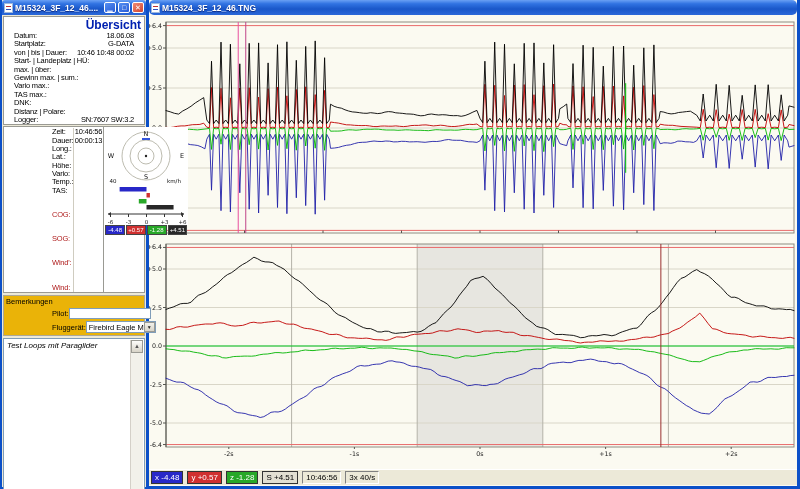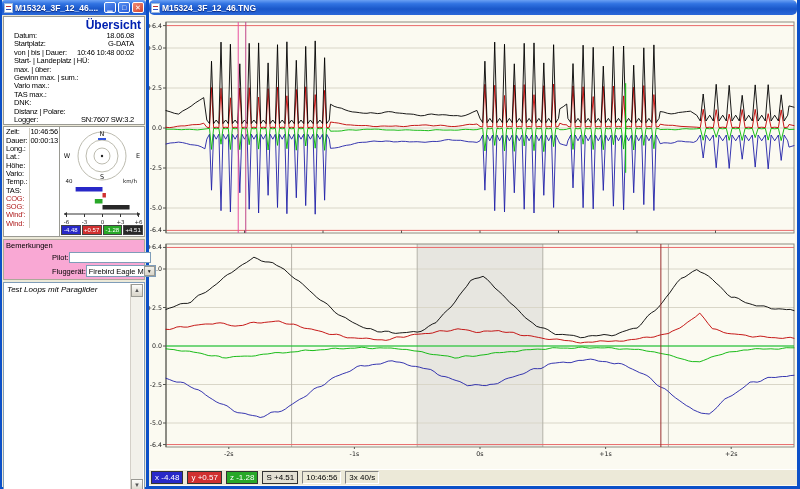--- a/index.html
+++ b/index.html
@@ -13,30 +13,30 @@
 .win-icon::after{content:"";position:absolute;left:1px;top:2px;width:5px;height:1px;background:#c03030;box-shadow:0 3px 0 #3050c0;}
 .tbtn{width:12px;height:11px;border:1px solid #fff;border-radius:2px;background:linear-gradient(145deg,#548ff2,#2a5cd6);color:#fff;font-size:7px;line-height:9px;text-align:center;flex:0 0 auto;}
 .tbtn.close{background:linear-gradient(145deg,#ef8b74,#d24530);}
 .main-window{left:146px;width:654px;height:489px;background:#fbfaf1;border:3px solid #0c50c8;border-top:none;}
 .main-window .titlebar{margin:0 -0px;border-radius:5px;}
 .left-window{left:0;width:148px;height:489px;background:#ece9d8;border:2px solid #0c50c8;border-top:none;z-index:5;}
 .panel{background:#fff;border:1px solid #9a9a93;margin:1px;}
 .ov-header{font-size:12px;font-weight:bold;color:#0020b0;text-align:right;padding:1px 3px 0 0;}
 .ovrow{display:flex;justify-content:space-between;padding:0 10px;font-size:7.5px;line-height:8.4px;letter-spacing:-0.2px;white-space:nowrap;}
 .ovrow .val{text-align:left;}
-.live-panel{display:flex;margin:0 1px 1px 1px;background:#fff;border:1px solid #9a9a93;}
+.live-panel{display:flex;margin:0 1px 1px 1px;background:#fff;border:1px solid #9a9a93;padding-left:46px;}
 .live-left{width:57px;padding-top:1px;}
 .lrow{display:flex;font-size:7.5px;line-height:8.3px;letter-spacing:-0.2px;padding-left:2px;white-space:nowrap;}
 .lrow .llab{flex:1;}
-.lrow .llab.red{color:#b02020;}
+.lrow .llab.red{color:#b02020;margin-top:16px;}
 .lrow .lval{flex:0 0 30px;text-align:right;border-left:1px solid #cfccc0;padding-right:1px;}
 .live-right{flex:1;border-left:1px solid #9a9a93;}
 .readouts{display:flex;gap:1px;padding:0 1px 1px 1px;}
 .readouts span{flex:1;color:#fff;font-size:6px;line-height:8px;text-align:center;border:1px solid #444;overflow:hidden;}
-.remarks{margin:2px 1px 1px 1px;border:1px solid #aca899;padding:1px 2px 2px 2px;background:#f9a8d4;position:relative;}
+.remarks{margin:2px 1px 1px 1px;border:1px solid #aca899;padding:1px 2px 2px 2px;background:#eab308;position:relative;}
 .grp-label{font-size:7.5px;line-height:9px;}
 .form-row{display:flex;align-items:center;font-size:7.5px;margin-top:2px;padding-left:46px;}
 .form-row .flab{flex:1;}
 .xp-input{width:82px;height:11px;border:1px solid #7f9db9;background:#fff;font-size:7.5px;font-family:"Liberation Sans",sans-serif;padding:0 2px;}
 .dropdown{width:82px;height:12px;border:1px solid #7f9db9;background:#fff;display:flex;align-items:center;font-size:7.5px;}
 .dropdown .dtext{flex:1;padding-left:2px;white-space:nowrap;overflow:hidden;}
 .dd-btn{width:11px;height:10px;background:linear-gradient(180deg,#f2f1ea,#d8d4c8);border:1px solid #9a9a93;font-size:5px;line-height:9px;text-align:center;color:#222;}
 .notes{position:relative;margin:2px 1px 0 1px;height:212px;background:#fff;border:1px solid #7f9db9;font-style:italic;}
 .notes-text{font-size:8px;padding:2px 16px 2px 3px;line-height:9px;}
 .vscroll{position:absolute;top:1px;right:1px;bottom:1px;width:13px;background:#f2f1ea;border-left:1px solid #d4d0c8;display:flex;flex-direction:column;justify-content:space-between;}

